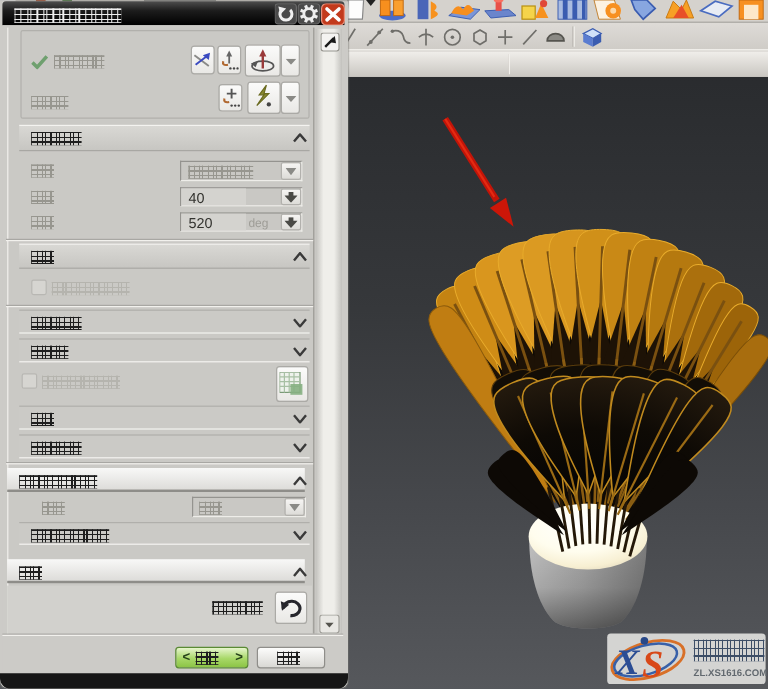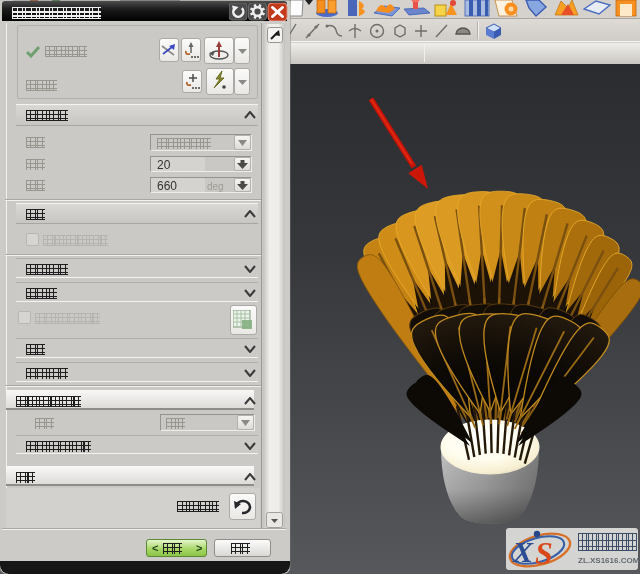--- a/index.html
+++ b/index.html
@@ -425,30 +425,30 @@
   </svg>
 <i class="cg" style="left:157px;top:138px;width:53.5px;height:10.5px"></i>
 <i class="cg" style="left:26px;top:159px;width:19.0px;height:10.5px"></i>
 <div class="fld" style="left:150px;top:156px;width:102px;height:16px"></div>
 <div style="position:absolute;left:234px;top:157px;width:17px;height:14px;background:linear-gradient(#f6f5f3,#dddcd8);border:1px solid #b2b1ad;border-radius:2px"></div>
 <svg width="11" height="9" viewBox="0 0 11 9" style="position:absolute;left:237px;top:160px">
     <rect x="3.5" y="0" width="4" height="3.5" fill="#4a4a46"></rect>
     <polygon points="0,3 11,3 5.5,9" fill="#4a4a46"></polygon>
   </svg>
 <div style="position:absolute;left:151px;top:157px;width:54px;height:14px;background:#d4d3cf"></div>
-<div class="num" style="left:157px;top:158px">20</div>
+<div class="num" style="left:157px;top:158px">40</div>
 <i class="cg" style="left:26px;top:180px;width:19.0px;height:10.5px"></i>
 <div class="fld" style="left:150px;top:177px;width:102px;height:16px"></div>
 <div style="position:absolute;left:234px;top:178px;width:17px;height:14px;background:linear-gradient(#f6f5f3,#dddcd8);border:1px solid #b2b1ad;border-radius:2px"></div>
 <svg width="11" height="9" viewBox="0 0 11 9" style="position:absolute;left:237px;top:181px">
     <rect x="3.5" y="0" width="4" height="3.5" fill="#4a4a46"></rect>
     <polygon points="0,3 11,3 5.5,9" fill="#4a4a46"></polygon>
   </svg>
 <div style="position:absolute;left:151px;top:178px;width:54px;height:14px;background:#d4d3cf"></div>
-<div class="num" style="left:157px;top:179px">660</div>
+<div class="num" style="left:157px;top:179px">520</div>
 <div class="num" style="left:207px;top:181px;color:#9e9d97;font-size:10px">deg</div>
 <div class="sep" style="top:199px"></div>
 <div class="hdr" style="left:16px;top:203px;width:242px;height:21px"></div>
 <i class="cb" style="left:26px;top:209px;width:19.0px;height:10.5px"></i>
 <svg width="12" height="8" viewBox="0 0 12 8" style="position:absolute;left:244px;top:210px">
     <path d="M 1 7 L 6 1 L 11 7" fill="none" stroke="#3a3a3a" stroke-width="2"></path>
   </svg>
 <div style="position:absolute;left:26px;top:233px;width:13px;height:13px;background:#d6d5d1;border:1px solid #b8b7b3;border-radius:2px"></div>
 <i class="cl" style="left:43px;top:235px;width:65.0px;height:10.5px"></i>
 <div class="sep" style="top:254px"></div>

